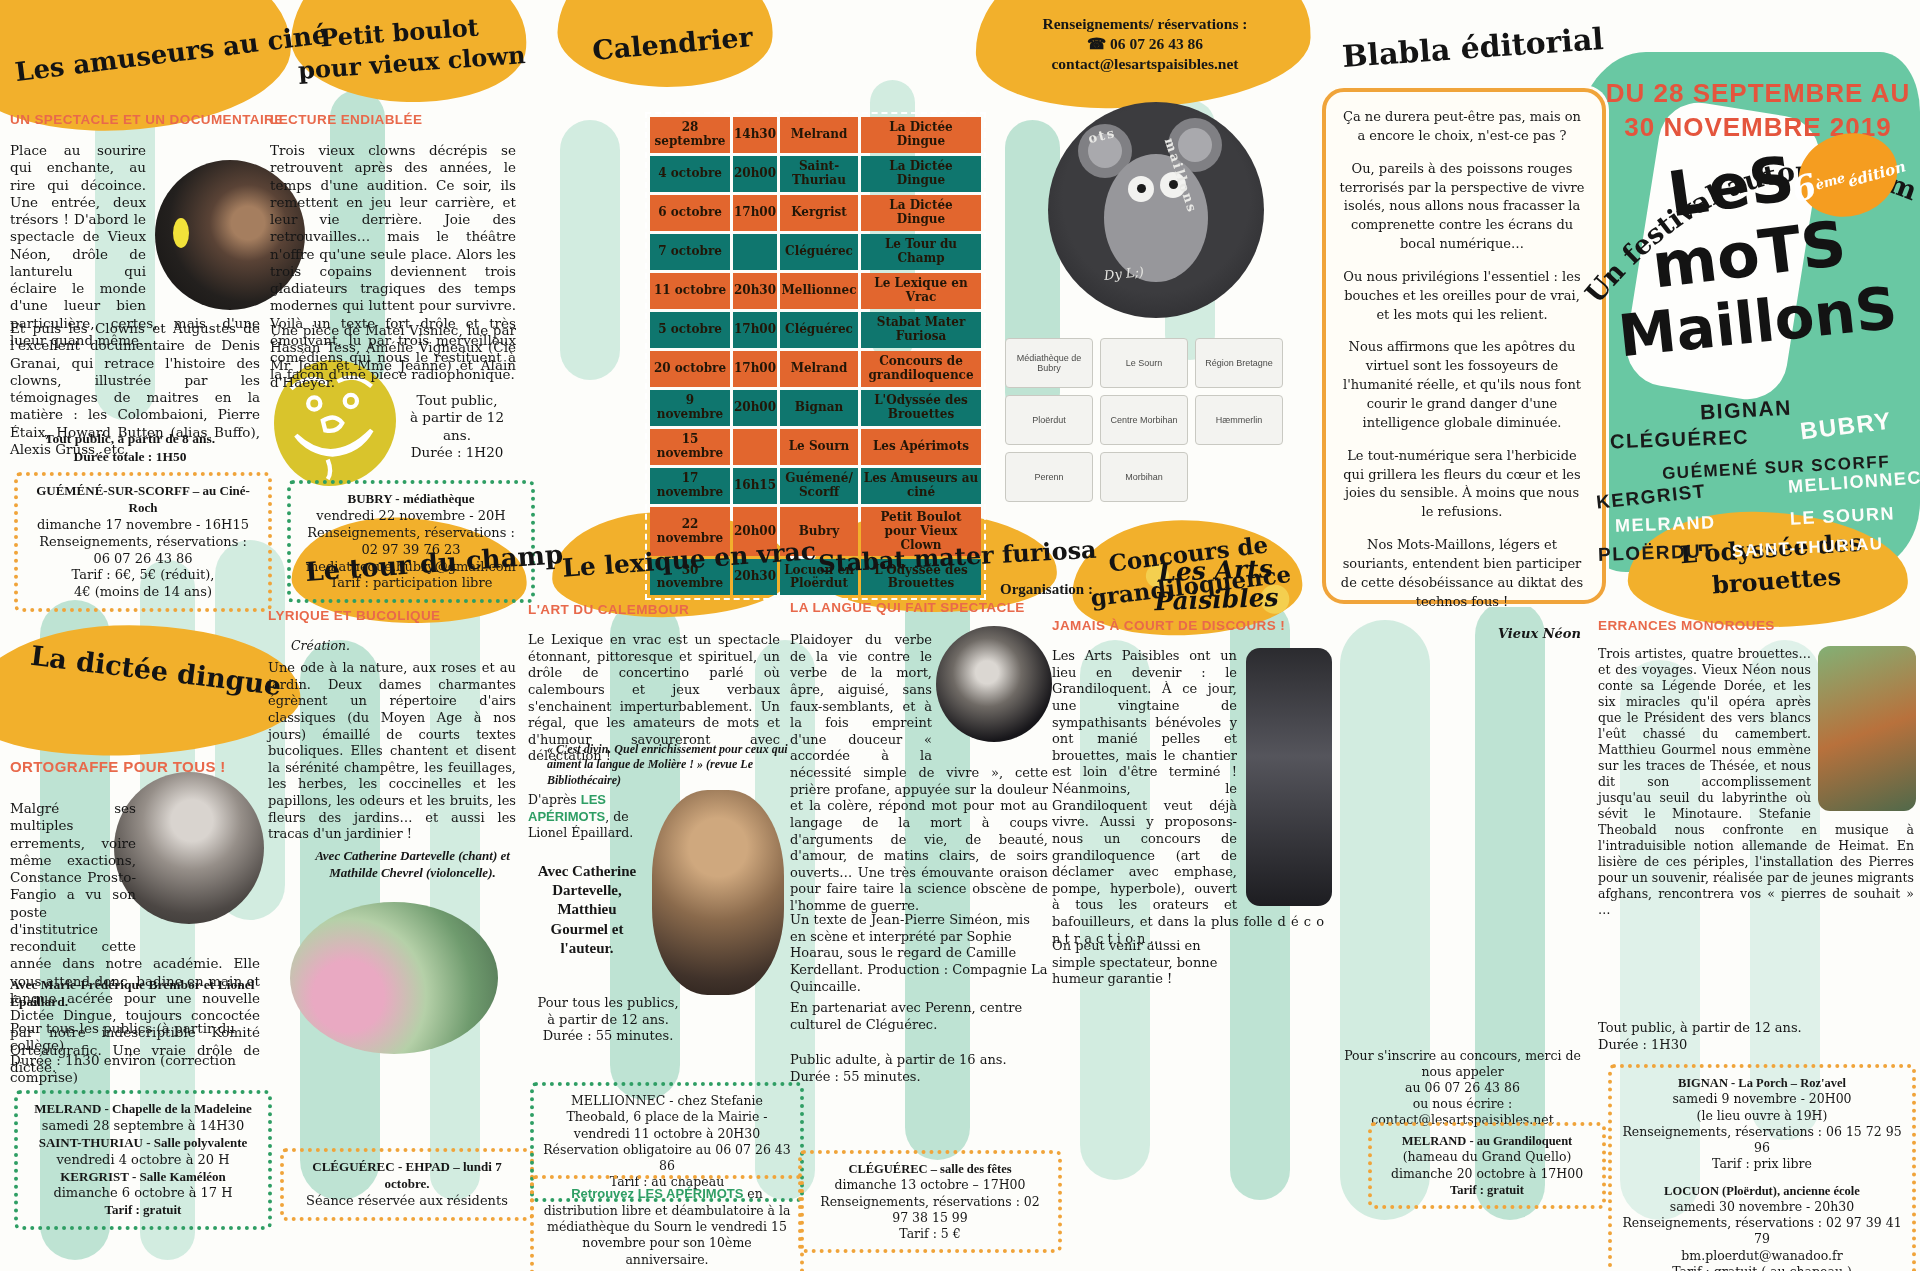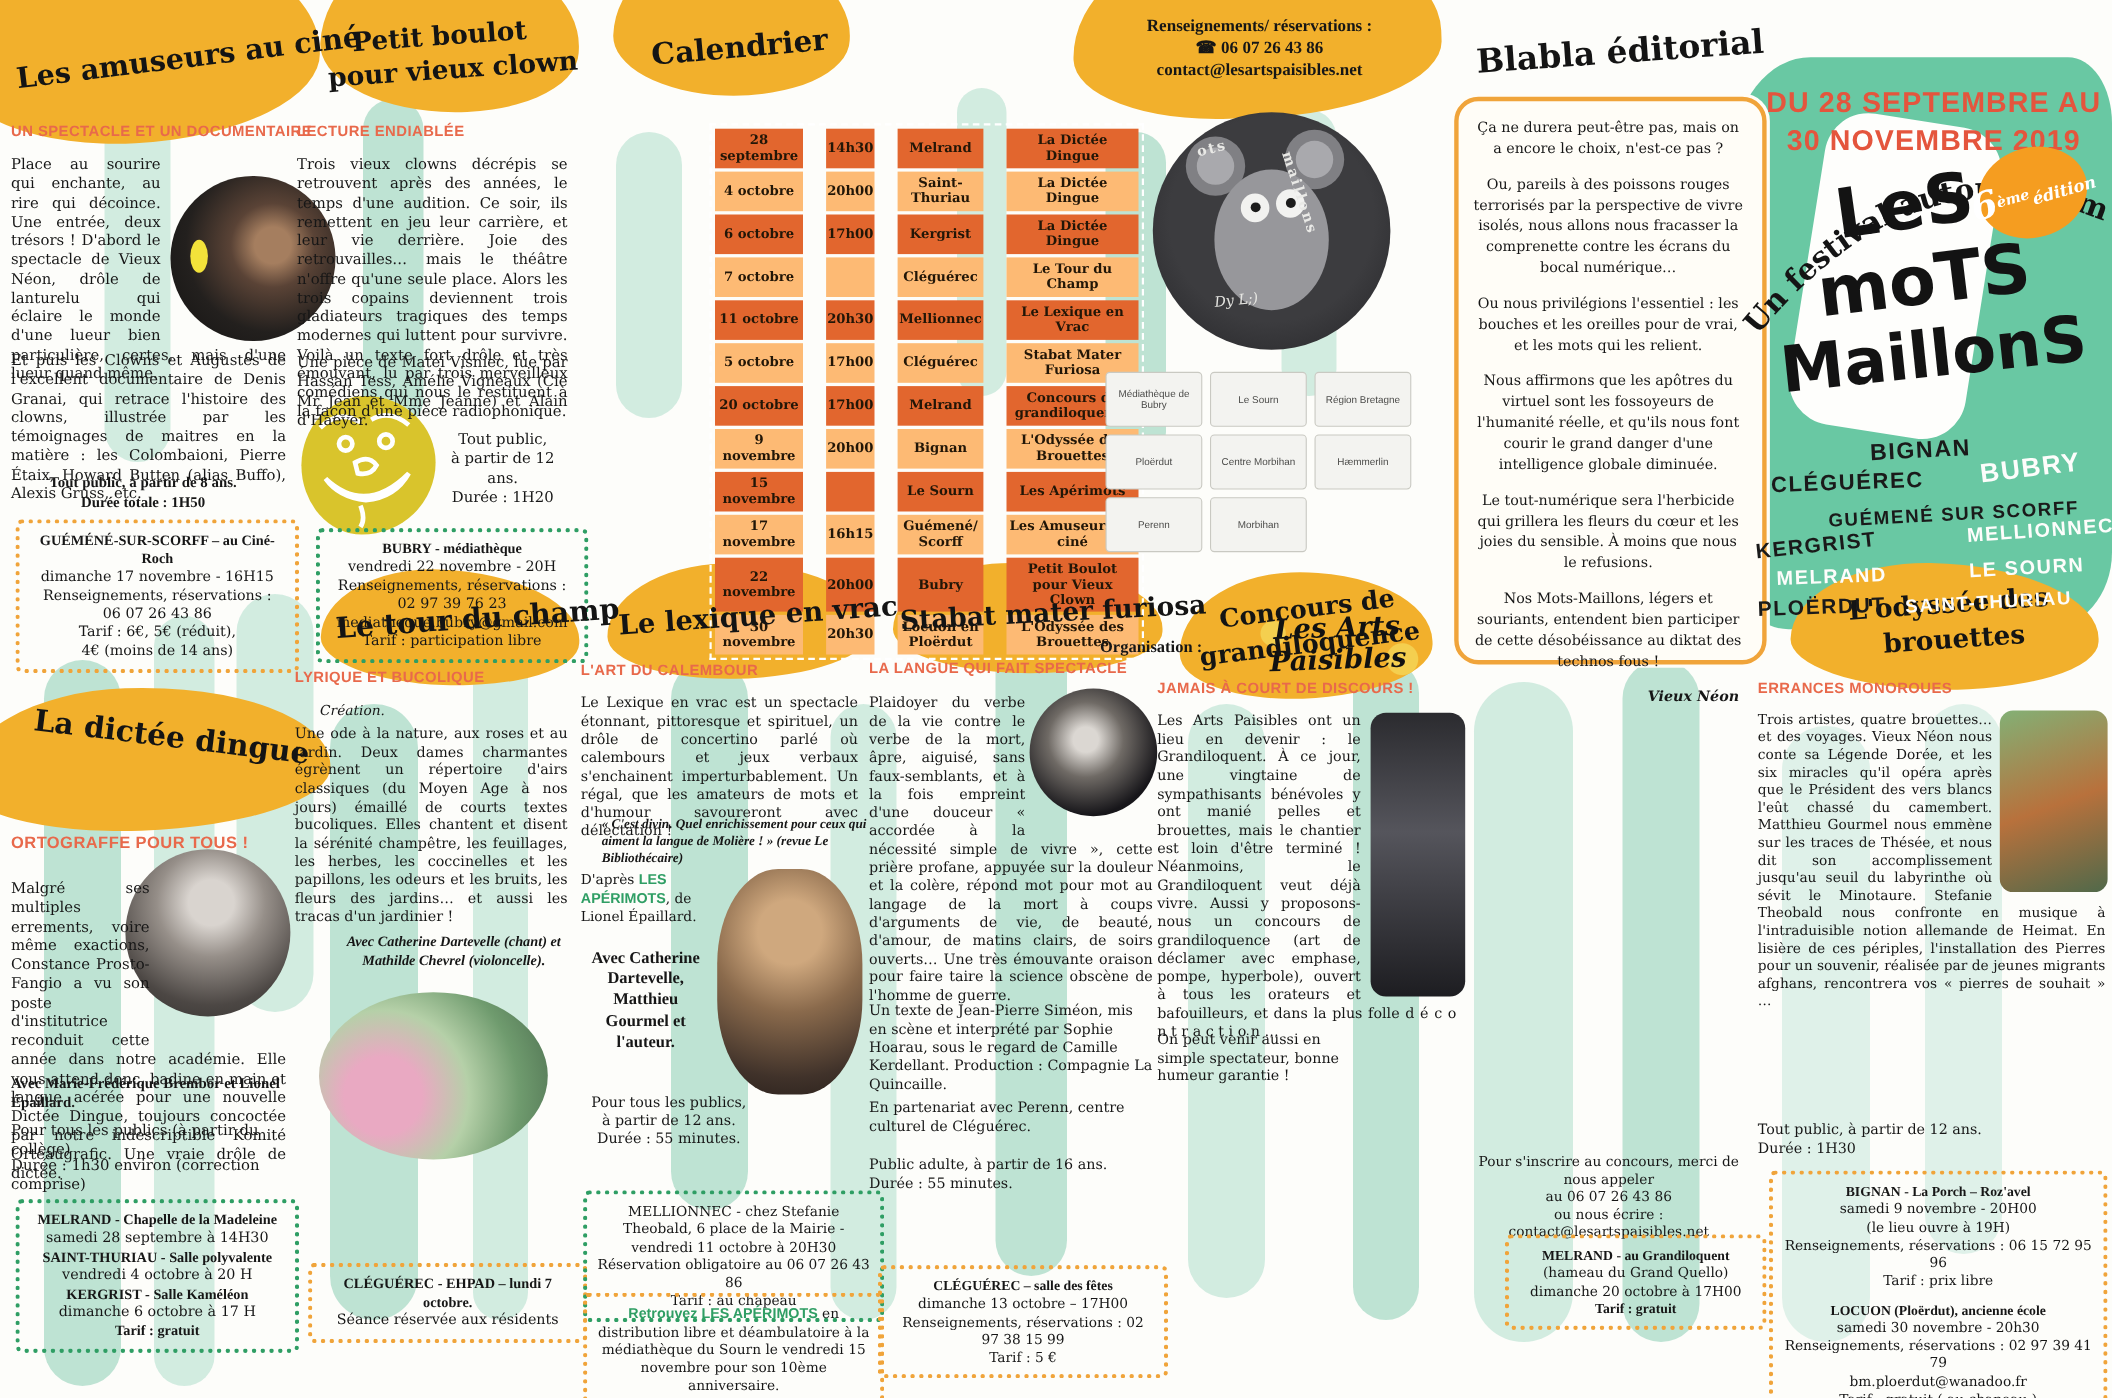--- a/index.html
+++ b/index.html
@@ -31,26 +31,26 @@
   .b { font-weight:700;font-family:Liberation Serif, serif; }
 
   .vbox { position:absolute; z-index:3; border:4px dotted #f0a43a; border-radius:6px;
           padding:7px 9px; font-size:13px; line-height:1.3; text-align:center; }
   .vbox.green { border-color:#2f9e64; }
   .vbox .bl { min-height:2px; }
 
   
   .cal-wrap { position:absolute; left:645px; top:112px; z-index:3;
               border:2px dashed #ffffff; padding:3px; }
-  .cal-row { display:grid; grid-template-columns:80px 44px 78px 120px; gap:21px; margin-bottom:3px; }
+  .cal-row { display:grid; grid-template-columns:80px 44px 78px 120px; gap:3px; margin-bottom:3px; }
   .cal-row:last-child { margin-bottom:0; }
   .cell { display:flex; align-items:center; justify-content:center; text-align:center;
           font-weight:700; font-size:12px; line-height:1.15; color:#221607; padding:4px 2px; min-height:28px; }
   .rd .cell { background:#e2662e; }
-  .ra .cell { background:#fdba74; }
+  .ra .cell { background:#0f766e; }
 
   
   .ph { position:absolute; z-index:2; }
   .ph-amuseurs { width:150px; height:150px; border-radius:50%;
     background:radial-gradient(circle at 62% 42%, #a57e5f 0 13%, #5a4336 30%, #23201e 62%, #131211 100%); }
   .ph-amuseurs:after { content:""; position:absolute; left:18px; top:58px; width:16px; height:30px;
     border-radius:50%; background:#f2e23a; }
   .ph-dictee { width:150px; height:152px; border-radius:50%;
     background:radial-gradient(circle at 52% 32%, #d9d4cf 0 16%, #968f89 38%, #4c4744 72%, #32302e 100%); }
   .ph-tour { width:208px; height:152px; border-radius:50%;

